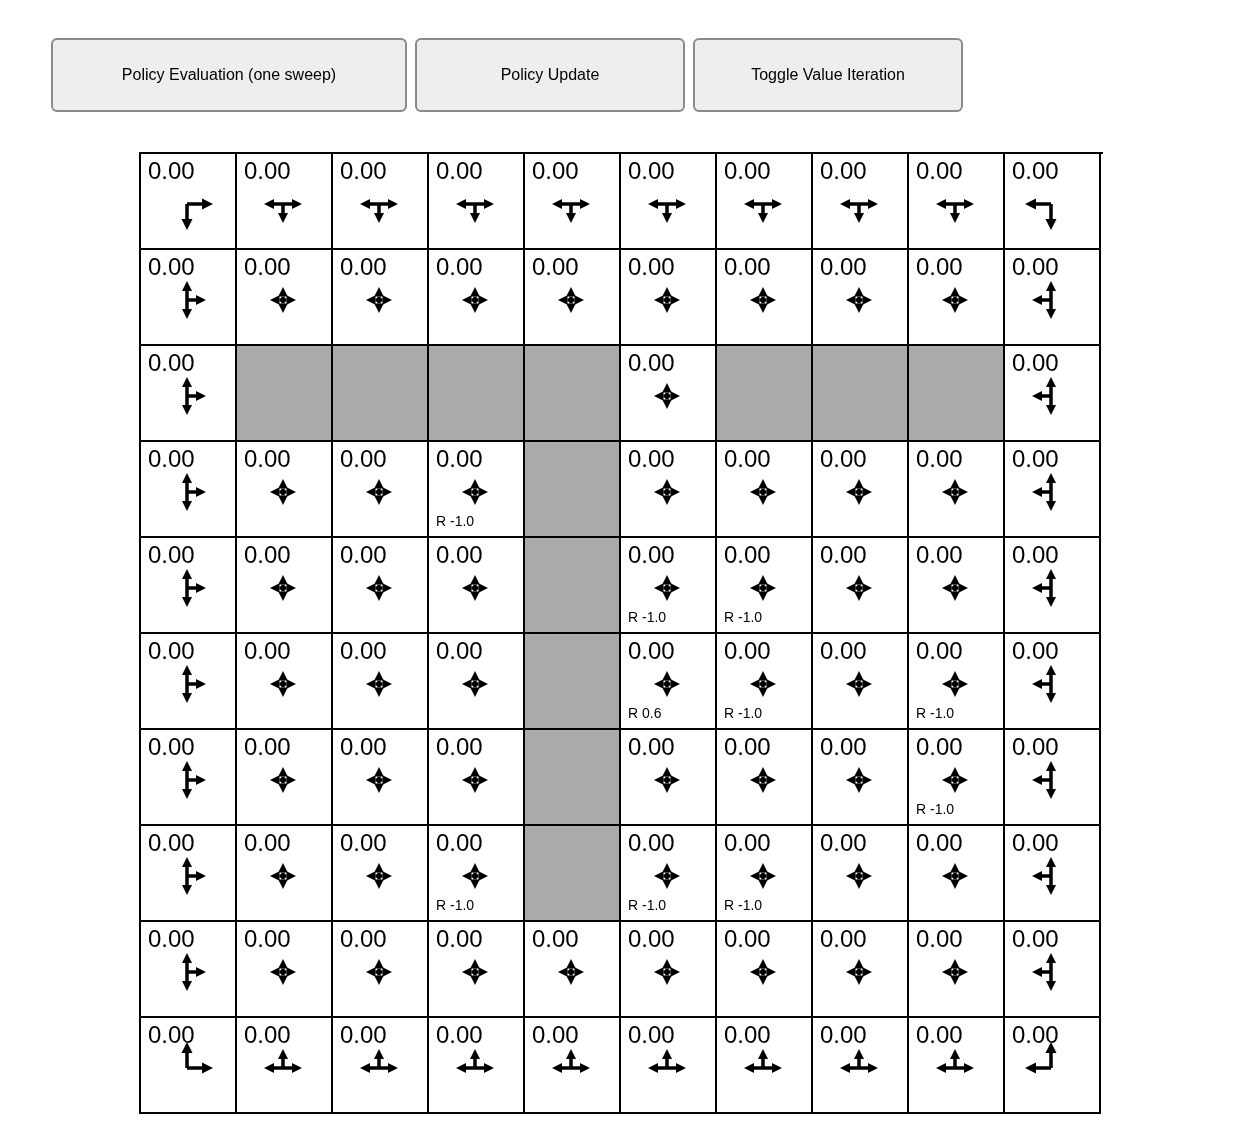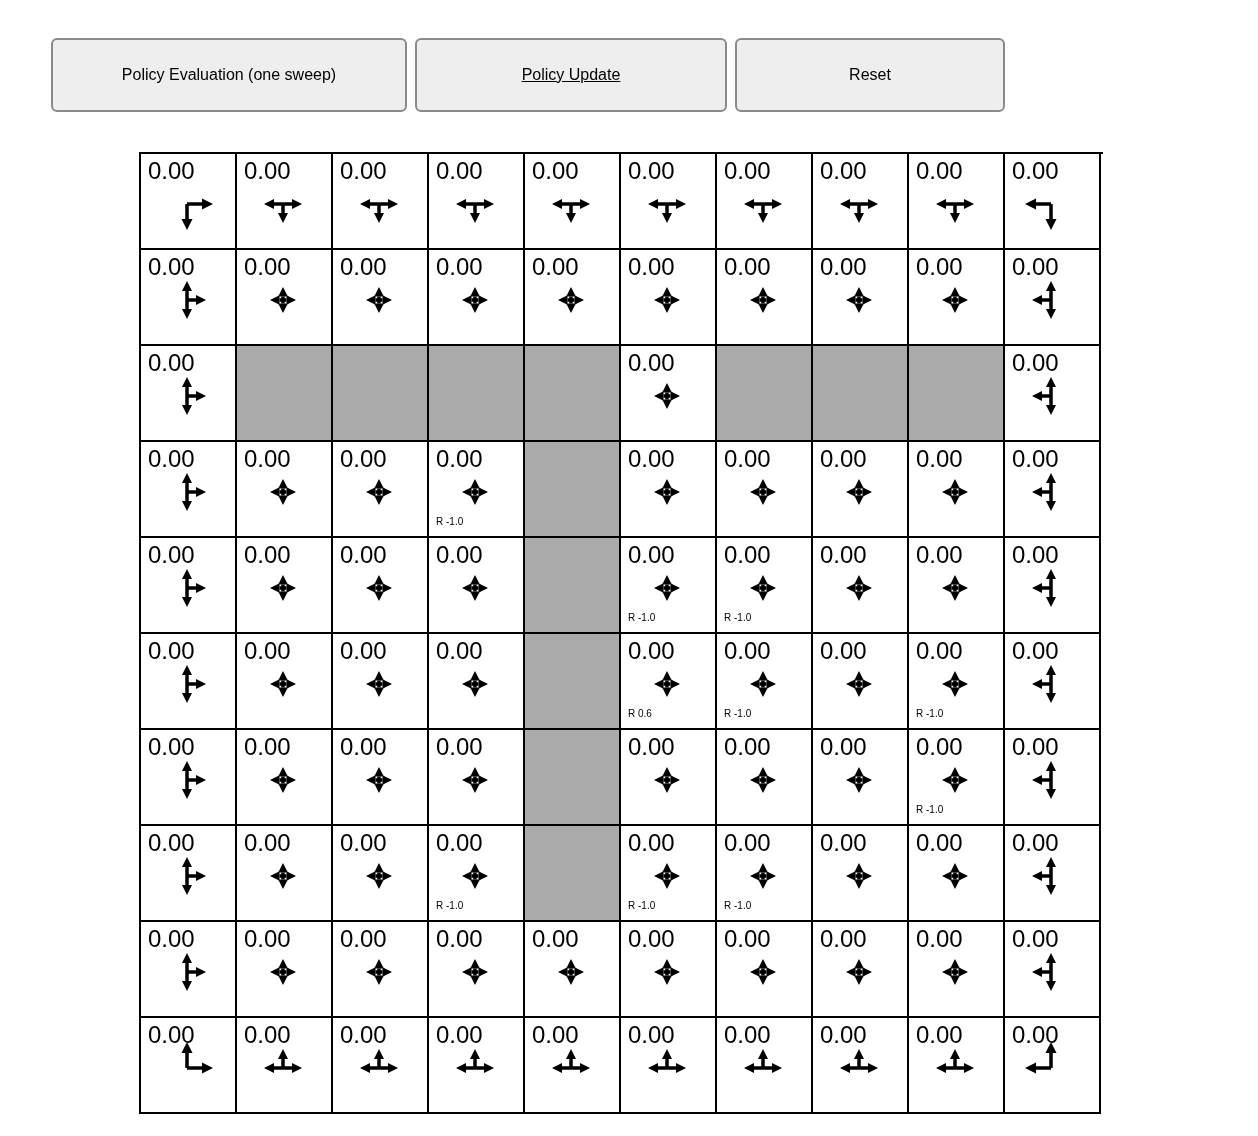--- a/index.html
+++ b/index.html
@@ -10,52 +10,52 @@
     width:1258px;height:1136px;background:#ffffff;position:relative;overflow:hidden;
     font-family:"Liberation Sans",sans-serif;color:var(--text);
   }
   .toolbar{position:absolute;left:35px;top:38px;display:flex;gap:8px;margin-left:16px;}
   .toolbar button{
     height:74px;background:var(--btn-bg);border:2px solid var(--btn-border);
     border-radius:6px;font-size:16px;color:var(--text);
     font-family:"Liberation Sans",sans-serif;cursor:pointer;padding:0 10px;
   }
   .toolbar button:nth-child(1){width:356px;}
-  .toolbar button:nth-child(2){width:312px;text-decoration:underline;}
+  .toolbar button:nth-child(2){width:270px;}
   .toolbar button:nth-child(3){width:270px;}
   .toolbar button:nth-child(4){width:273px;}
   .grid{
     position:absolute;left:139px;top:152px;
     display:grid;grid-template-columns:repeat(10,96px);grid-template-rows:repeat(10,96px);
     border-top:2px solid var(--line);border-left:2px solid var(--line);
     width:962px;
   }
   .cell{
     position:relative;box-sizing:border-box;width:96px;height:96px;
     border-right:2px solid var(--line);border-bottom:2px solid var(--line);
     background:#ffffff;overflow:hidden;
   }
   .cell.wall{background:var(--wall);}
   .val{
     position:absolute;left:7px;top:4px;font-size:24px;line-height:26px;
     color:var(--text);white-space:nowrap;
   }
   .rew{
-    position:absolute;left:7px;bottom:7px;font-size:10px;line-height:15px;
+    position:absolute;left:7px;bottom:7px;font-size:14px;line-height:15px;
     color:var(--text);white-space:nowrap;
   }
   svg.arrows{position:absolute;left:0;top:0;display:block;}
 </style>
 </head>
 <body>
 
 <div class="toolbar">
   <button type="button">Policy Evaluation (one sweep)</button>
   <button type="button">Policy Update</button>
-  <button type="button">Reset</button>
+  <button type="button">Toggle Value Iteration</button>
 </div>
 
 <div class="grid">
     <div class="cell">
       <div class="val">0.00</div>
       <svg class="arrows" width="94" height="94" viewBox="0 0 94 94">
         <line x1="46" y1="50" x2="61" y2="50" stroke="#000" stroke-width="3.5"></line>
         <polygon fill="#000" points="72,50 61,55.5 61,44.5"></polygon>
         <line x1="46" y1="50" x2="46" y2="65" stroke="#000" stroke-width="3.5"></line>
         <polygon fill="#000" points="46,76 40.5,65 51.5,65"></polygon>

